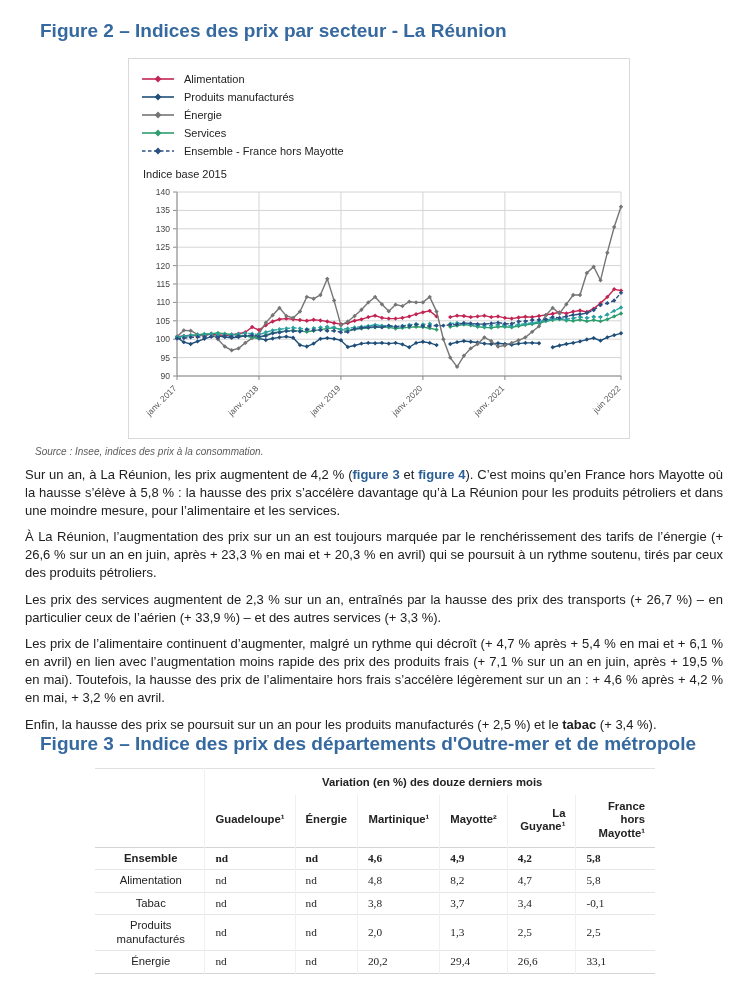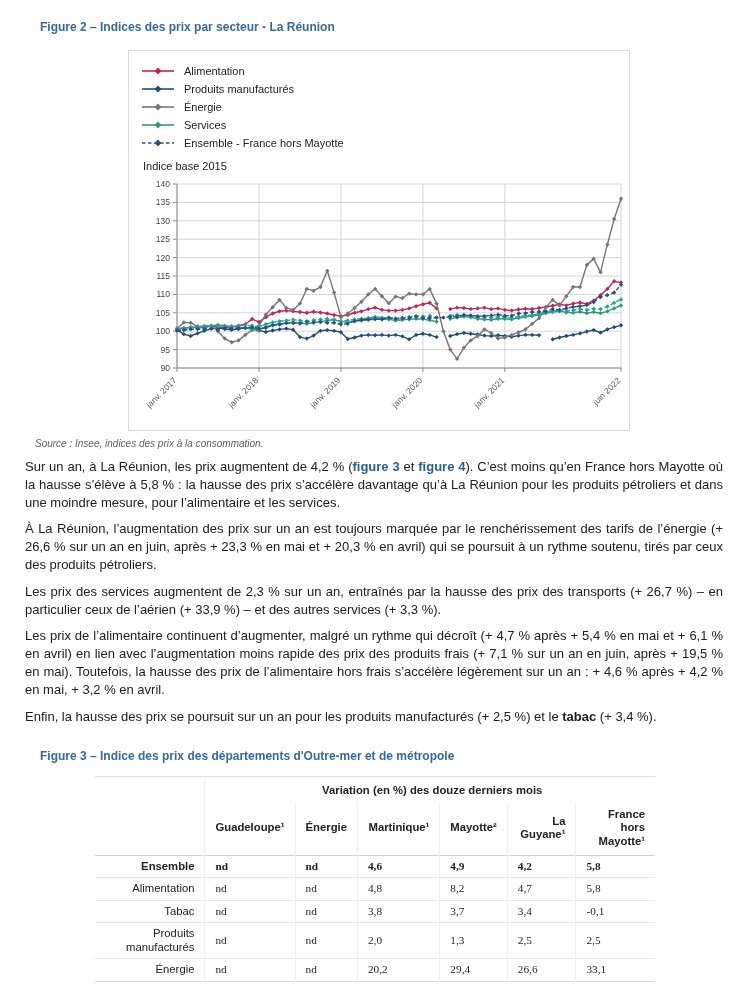--- a/index.html
+++ b/index.html
@@ -1,39 +1,39 @@
 <!DOCTYPE html>
 <html><head>
 <meta charset="utf-8">
 <style>
   html,body{margin:0;padding:0;background:#ffffff;}
   body{width:748px;height:1000px;font-family:"Liberation Sans",sans-serif;color:#202020;overflow:hidden;}
   .page{position:relative;width:748px;height:1000px;background:#fff;padding-top:20px;box-sizing:border-box;}
-  .fig-title{color:#35699f;font-weight:bold;font-size:12px;margin:0 0 0 40px;}
+  .fig-title{color:#35699f;font-weight:bold;font-size:19px;margin:0 0 0 40px;}
   .chart-panel{margin:16px 0 0 128px;width:502px;border:1px solid #d9d9d9;background:#fff;
                padding:12px 0 2px 12px;box-sizing:border-box;}
   .legend{display:flex;flex-direction:column;gap:3px;}
   .legend-item{display:flex;align-items:center;gap:9px;height:15px;}
   .legend-label{font-size:11px;color:#222;}
   .unit-label{font-size:11px;color:#222;margin:10px 0 0 2px;}
   .src{font-style:italic;color:#5c5c5c;font-size:10px;margin:7px 0 0 35px;}
   .body-par{font-size:13px;color:#202020;text-align:justify;line-height:1.37;margin:9px 25px 0 25px;}
   .fig-link{color:#2a5f96;font-weight:bold;cursor:pointer;}
   .bold{font-weight:bold;}
-  .fig3-title{margin-top:24px;}
+  .fig3-title{}
   .tbl-wrap{margin:13px 0 0 95px;width:560px;}
   table{border-collapse:collapse;width:100%;font-size:11.3px;color:#222;
         border-top:1px solid #e0e0e0;border-bottom:1px solid #d5d5d5;}
   th,td{padding:4px 10px;line-height:1.2;border-right:1px solid #f0f0f0;}
   th:last-child,td:last-child{border-right:none;}
   .span-head{font-weight:bold;text-align:center;padding:7px 4px 5px 8px;}
   .col-head th{font-weight:bold;text-align:right;padding-top:5px;padding-bottom:6px;}
   tbody tr{border-top:1px solid #e6e6e6;}
   tbody tr:first-child{border-top:1px solid #d5d5d5;}
-  td.lbl{text-align:right;padding-left:12px;}
+  td.lbl{text-align:center;padding-left:12px;}
   td.num{text-align:left;font-family:Liberation Serif, serif;}
   tr.bold-row td{font-weight:bold;}
 </style>
 </head>
 <body>
 
 <div class="page">
 
   <h2 class="fig-title">Figure 2 – Indices des prix par secteur - La Réunion</h2>
 

